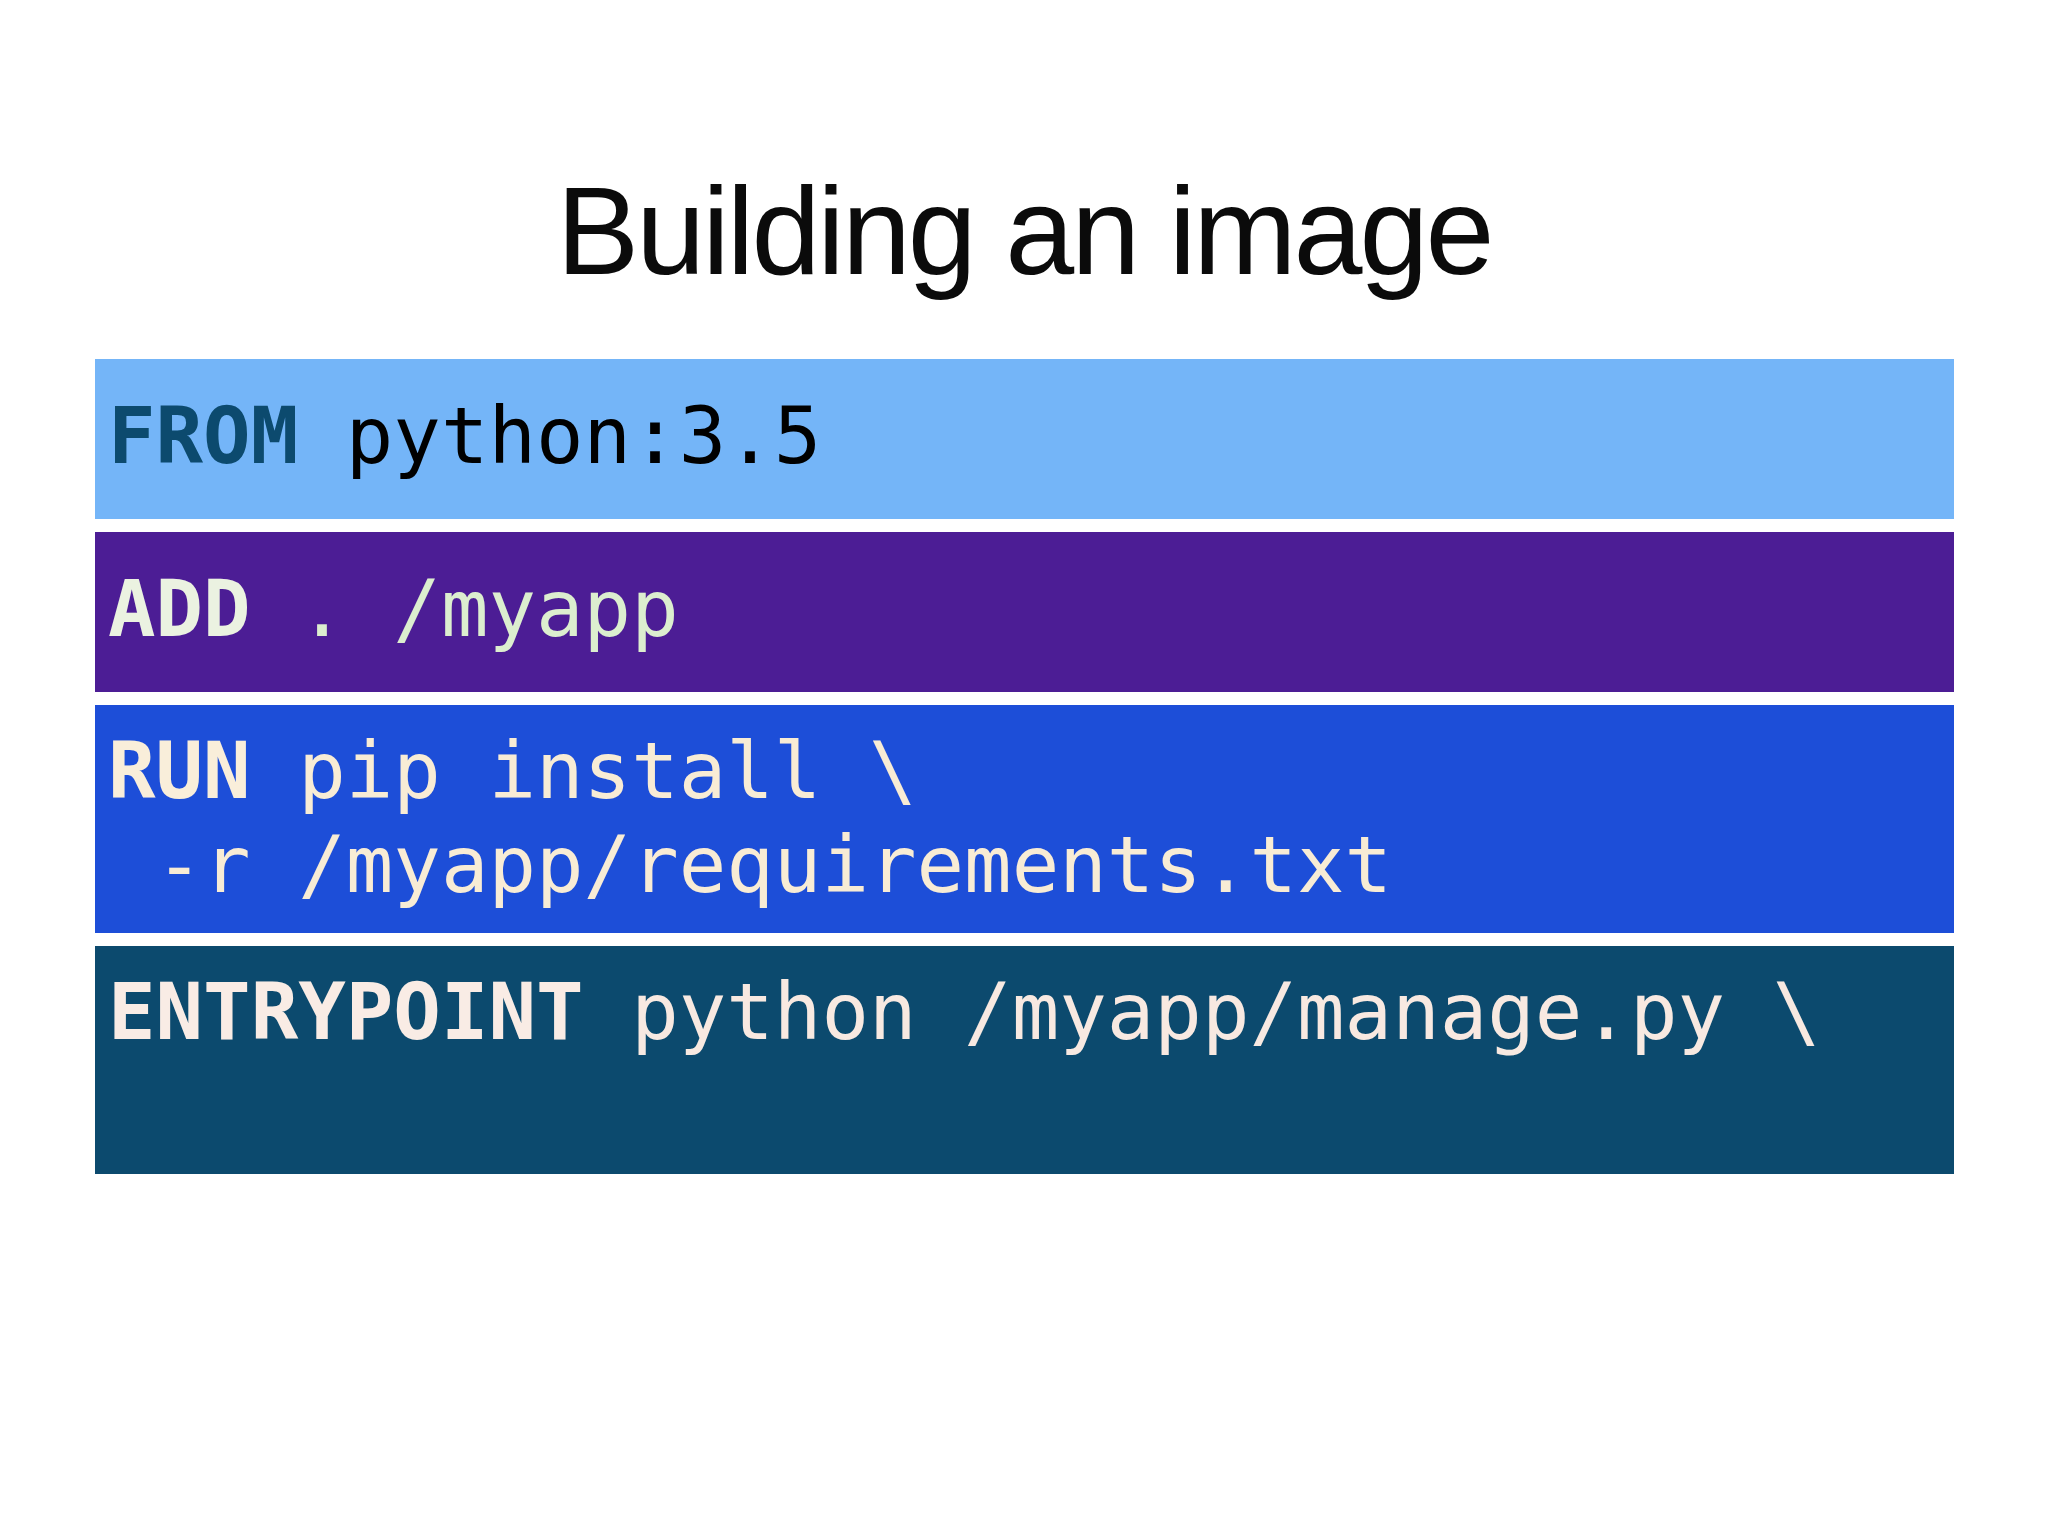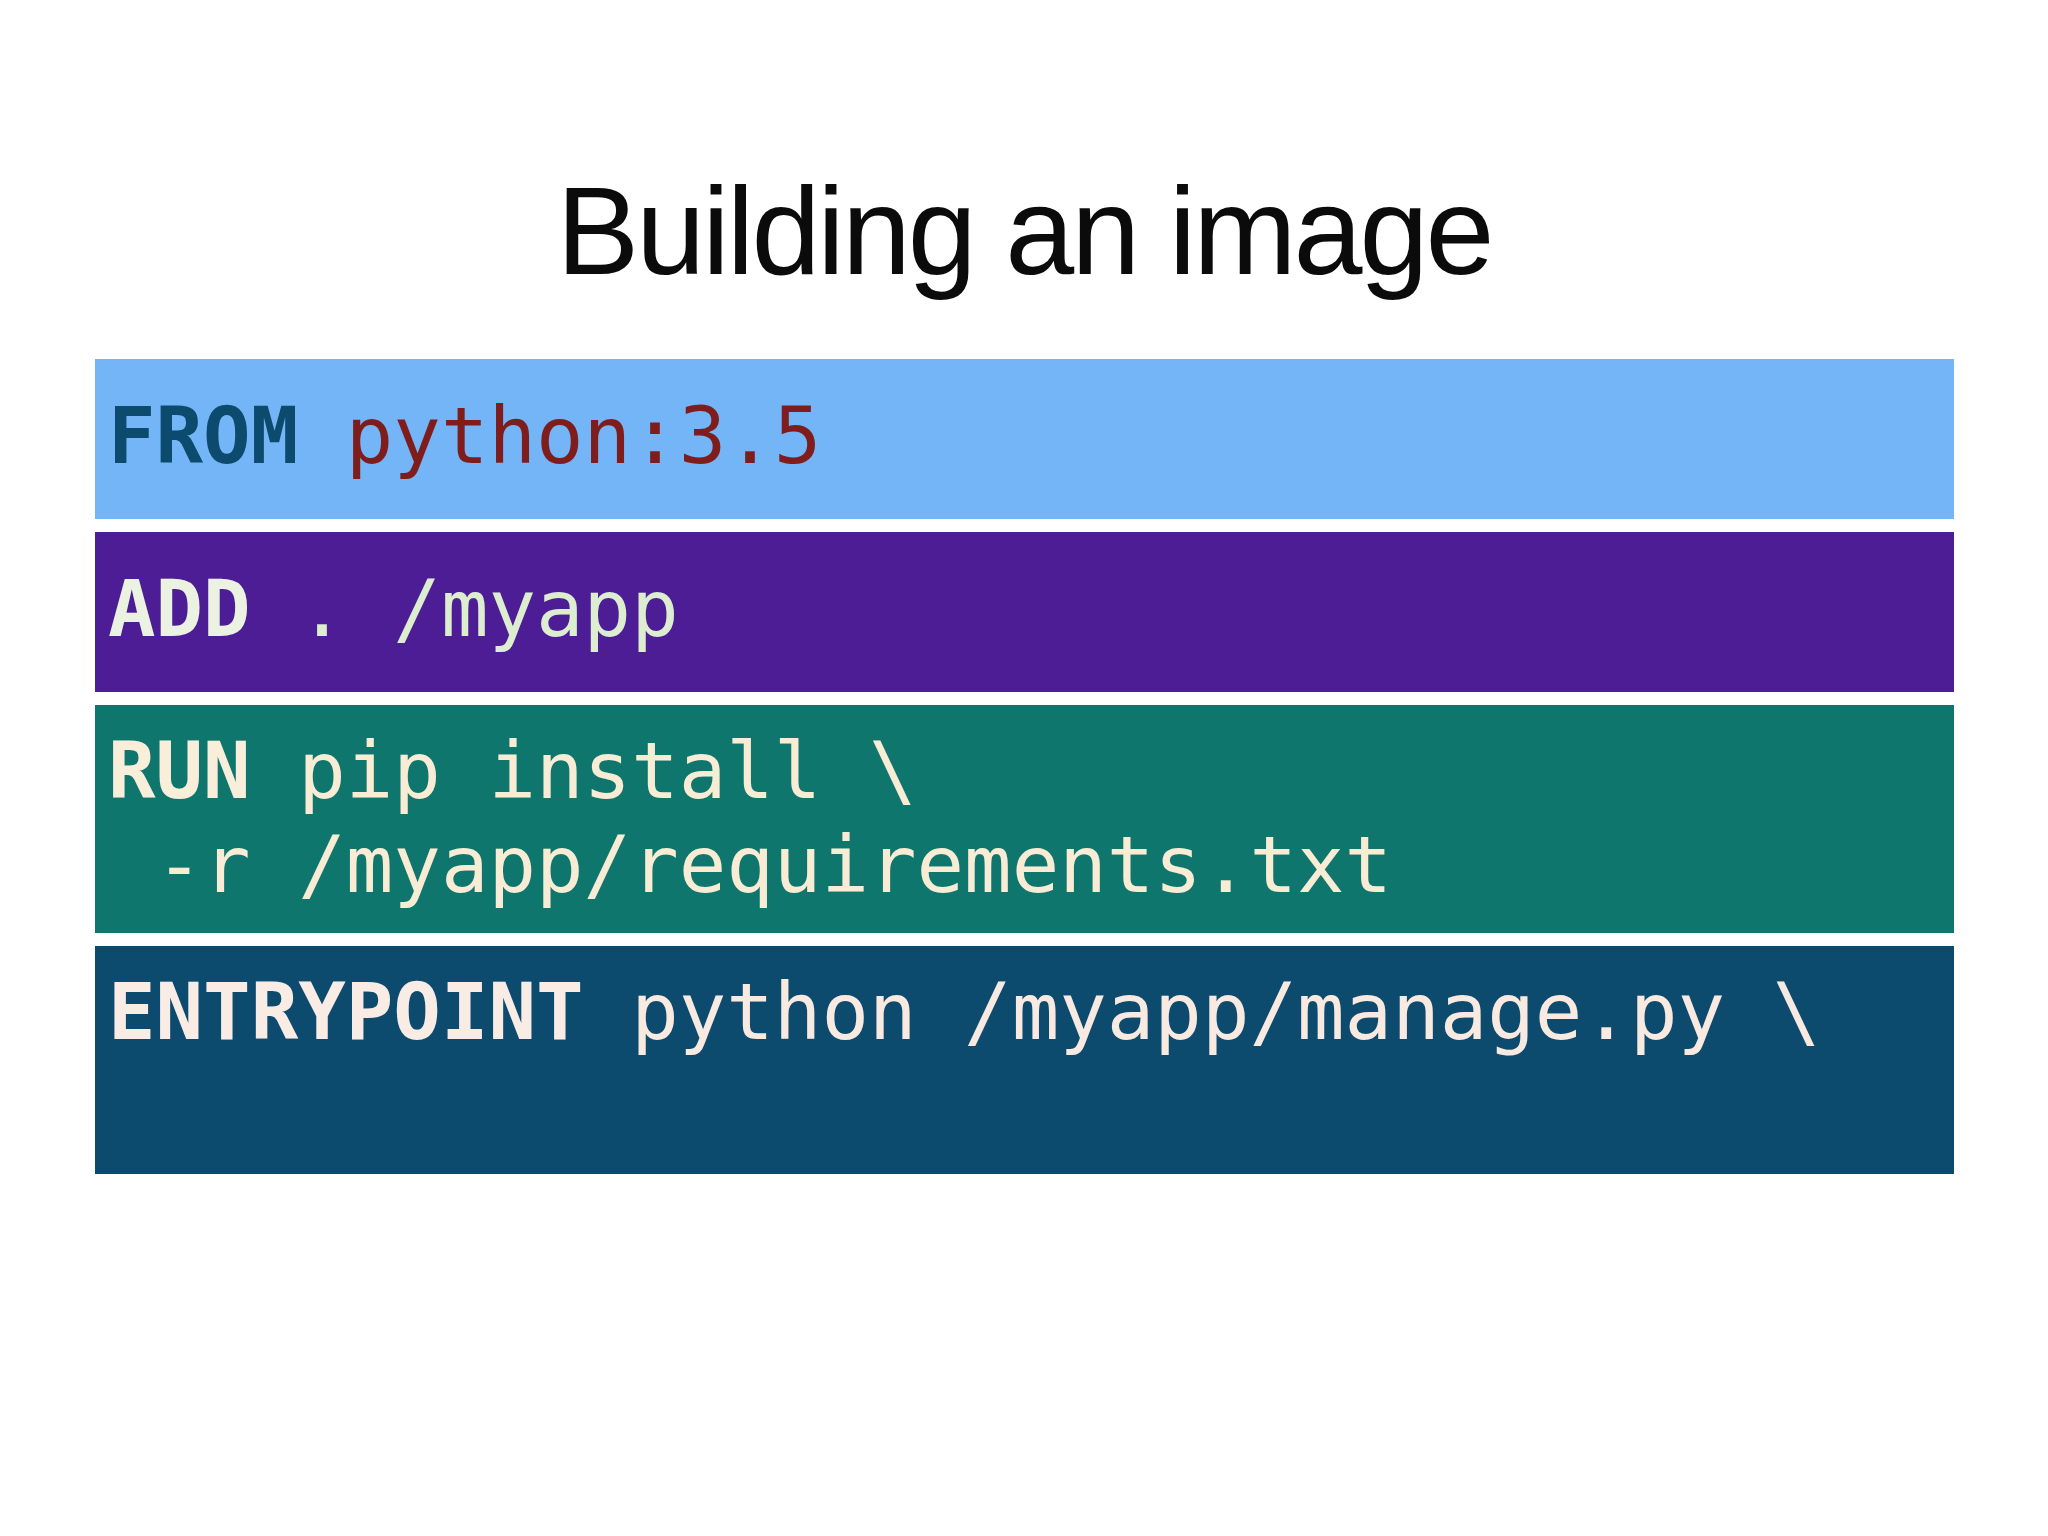--- a/index.html
+++ b/index.html
@@ -43,18 +43,18 @@
   .kw { font-weight: 700; }
   .arg { font-weight: 400; }
 </style>
 </head>
 <body style="background: rgb(255, 255, 255);">
 
 <div class="slide">
   <h1 class="title" style="color: rgb(11, 11, 11);">Building an image</h1>
 
   <div class="bars">
-      <div class="bar single" style="background: rgb(116, 181, 248);"><div class="code-line"><span class="kw" style="color: #0c4a6e;">FROM</span><span class="arg" style="color: #7f1d1d;"> python:3.5</span></div></div>
+      <div class="bar single" style="background: rgb(116, 181, 248);"><div class="code-line"><span class="kw" style="color: #0c4a6e;">FROM</span><span class="arg" style="color: #000000;"> python:3.5</span></div></div>
       <div class="bar single" style="background: #4c1d95;"><div class="code-line"><span class="kw" style="color: rgb(235, 242, 225);">ADD</span><span class="arg" style="color: rgb(220, 238, 207);"> . /myapp</span></div></div>
-      <div class="bar double" style="background: #0f766e;"><div class="code-line"><span class="kw" style="color: rgb(249, 238, 218);">RUN</span><span class="arg" style="color: rgb(248, 236, 213);"> pip install \</span></div><div class="code-line"><span class="arg" style="color: rgb(248, 236, 213);"> -r /myapp/requirements.txt</span></div></div>
+      <div class="bar double" style="background: #1d4ed8;"><div class="code-line"><span class="kw" style="color: rgb(249, 238, 218);">RUN</span><span class="arg" style="color: rgb(248, 236, 213);"> pip install \</span></div><div class="code-line"><span class="arg" style="color: rgb(248, 236, 213);"> -r /myapp/requirements.txt</span></div></div>
       <div class="bar double" style="background: #0c4a6e;"><div class="code-line"><span class="kw" style="color: rgb(249, 236, 229);">ENTRYPOINT</span><span class="arg" style="color: rgb(248, 233, 225);"> python /myapp/manage.py \</span></div></div>
     </div>
 </div>
 
 </body></html>

